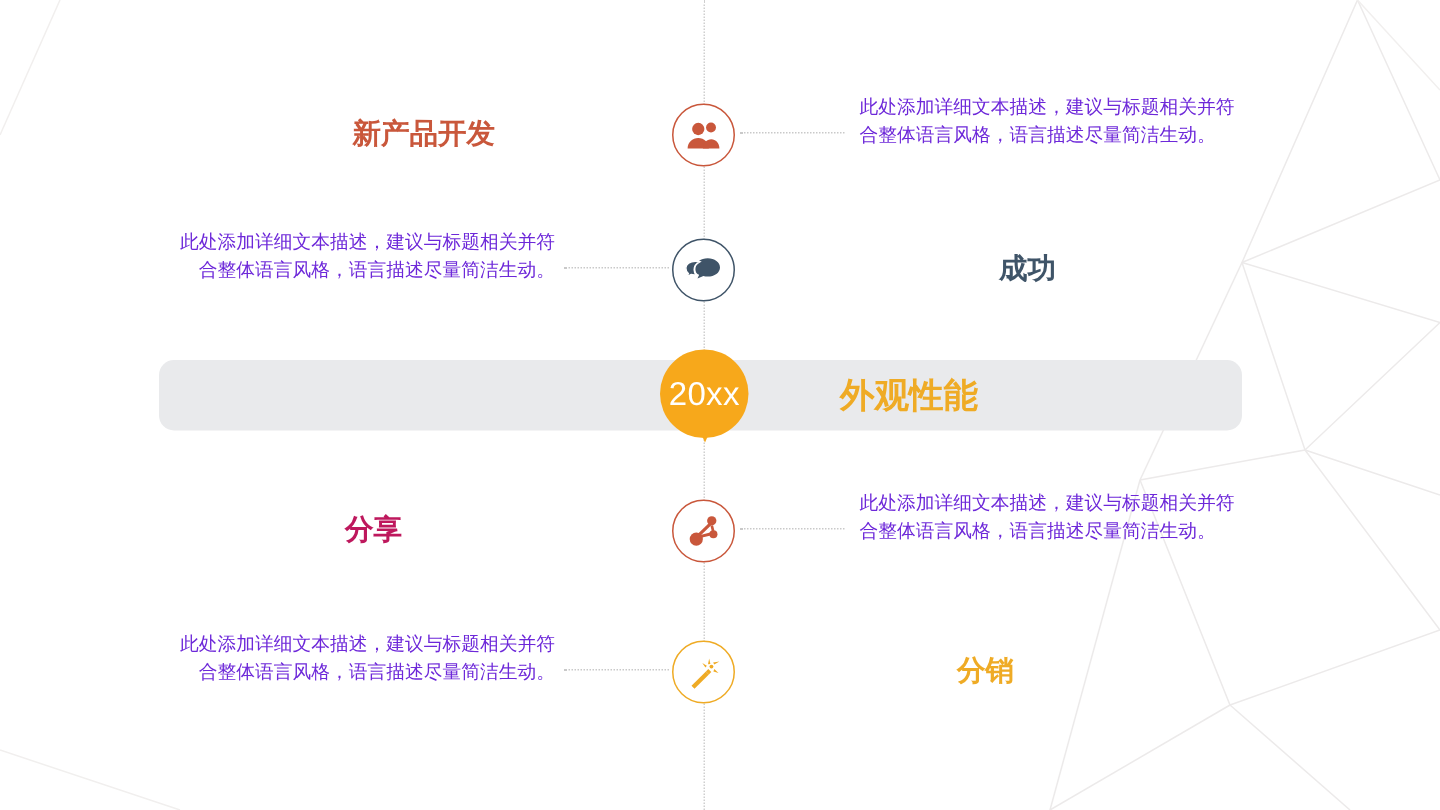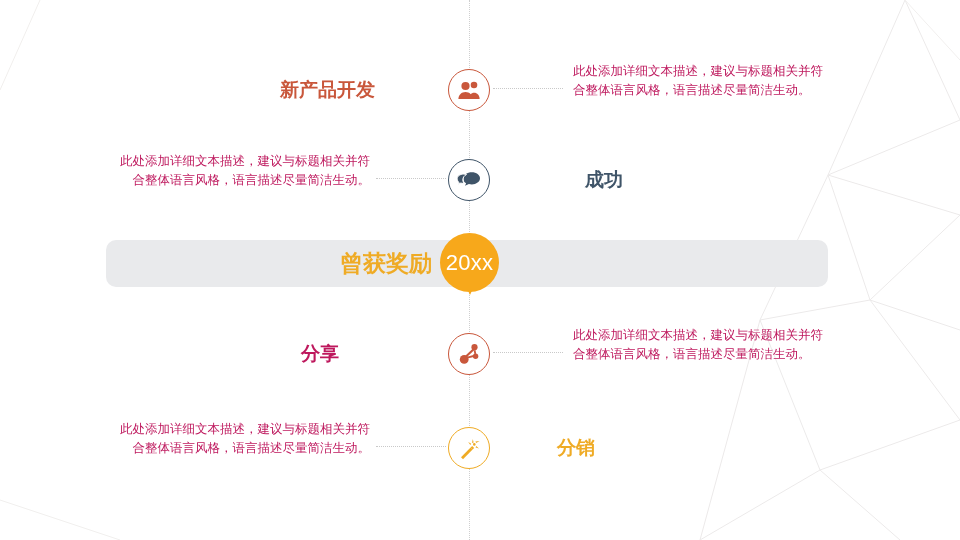--- a/index.html
+++ b/index.html
@@ -131,29 +131,29 @@
   .node-circle svg { display: block; }
 
   .node-title {
     position: absolute;
     font-size: 19px;
     font-weight: bold;
     white-space: nowrap;
     line-height: 42px;
     height: 42px;
   }
-  .node-title.to-left  { text-align: center; }
-  .node-title.to-right { text-align: center; }
+  .node-title.to-left  { text-align: left; }
+  .node-title.to-right { text-align: right; }
 
   
   .desc {
     position: absolute;
     font-size: 12.5px;
     line-height: 1.55;
-    color: #be185d;
+    color: #6d28d9;
     width: 272px;
     z-index: 3;
   }
   .desc.align-right { text-align: right; }
   .desc.align-left  { text-align: left; }
   .desc .line { display: block; white-space: nowrap; }
 
   
   .leader {
     position: absolute;
@@ -185,21 +185,21 @@
     <g stroke="#f1efee" stroke-width="1" fill="none">
       <path d="M960 60 L905 0"></path>
       <path d="M0 500 L120 540"></path>
       <path d="M40 0 L0 90"></path>
     </g>
   </svg>
 
   <div class="timeline-axis"></div>
 
   <div class="banner"></div>
-  <div class="banner-label left">曾获奖励</div>
+  <div class="banner-label right">外观性能</div>
 
   <div class="year-marker">
     <div class="drop-tail"></div>
     <div class="drop-body"></div>
     <div class="year-text">20xx</div>
   </div>
 
   <div class="node">
     <div class="node-circle" style="left:448px; top:69px; color:#c9573b;">
       <svg width="24" height="20" viewBox="0 0 24 20">

